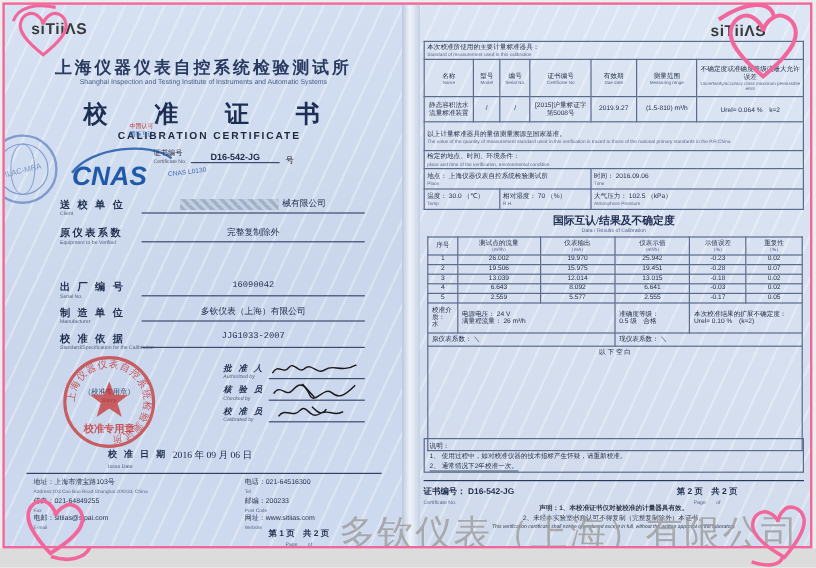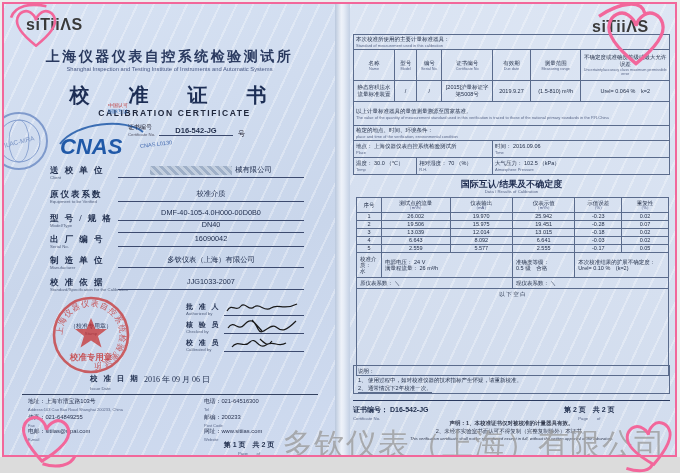--- a/index.html
+++ b/index.html
@@ -15,21 +15,21 @@
   .page-right{position:absolute;left:346px;top:0;width:325px;height:452px;
               background:linear-gradient(200deg,#dde6f4 0%,#cfdaec 100%);}
   .stripes{position:absolute;inset:0;pointer-events:none;
            background:repeating-linear-gradient(115deg,rgba(255,255,255,.30) 0 2px,rgba(255,255,255,0) 2px 15px);}
   .bottom-strip{position:absolute;left:0;top:457px;width:680px;height:16px;background:#dcdcdc;z-index:2;}
   .frame{position:absolute;left:2px;top:2px;width:671px;height:451px;border:2px solid #f2679b;z-index:40;pointer-events:none;}
   .heart{z-index:50;pointer-events:none;}
   .serif{font-family:"Liberation Serif","DejaVu Serif",serif;}
 
   
-  .logo{font-size:16px;font-weight:800;letter-spacing:.5px;color:#3a3a3a;z-index:6;}
+  .logo{font-size:13px;font-weight:800;letter-spacing:.5px;color:#3a3a3a;z-index:6;}
   .inst-cn{left:0;top:44px;width:331px;text-align:center;font-size:14px;font-weight:bold;
            letter-spacing:2.5px;color:#29395f;z-index:3;}
   .inst-en{left:0;top:62px;width:331px;text-align:center;font-size:5.8px;color:#4a5a85;z-index:3;}
   .title-cn{left:0;top:78px;width:331px;text-align:center;padding-left:14px;box-sizing:border-box;
             font-size:20px;font-weight:bold;letter-spacing:17px;color:#1d2e55;z-index:3;}
   .title-en{left:5px;top:104px;width:331px;text-align:center;font-size:8.5px;font-weight:bold;
             letter-spacing:1.6px;color:#20283d;z-index:3;}
   .accred1{left:104px;top:98px;font-size:5px;color:#c03a3a;z-index:5;}
   .accred2{left:104px;top:104px;font-size:5px;color:#2b62ad;z-index:5;}
   .cnas-code{left:136px;top:137px;font-size:5.5px;color:rgba(40,85,165,.85);transform:rotate(-7deg);z-index:5;}
@@ -38,31 +38,31 @@
   .certno-value{left:155px;top:122px;width:74px;text-align:center;font-size:7.5px;font-weight:bold;
                 color:#1e2b49;border-bottom:.8px solid #3c4a6e;z-index:4;}
   .certno-suffix{left:234px;top:125px;font-size:7px;color:#223;z-index:4;}
 
   .field{left:46px;width:262px;height:15px;z-index:3;}
   .flabel{position:absolute;left:0;top:0;width:92px;font-size:8.5px;letter-spacing:2px;font-weight:bold;
           color:#22304f;font-family:"Liberation Serif",serif;line-height:1;}
   .fen{display:block;font-size:4.3px;letter-spacing:0;font-weight:normal;color:#55627f;margin-top:1.5px;
        font-family:"Liberation Sans",sans-serif;}
   .fvalue{position:absolute;left:68px;top:-1px;width:186px;height:12px;border-bottom:.8px solid #3c4a6e;
-          text-align:center;font-size:7.3px;color:#1c2a4a;font-family:Liberation Sans, sans-serif;}
+          text-align:center;font-size:7.3px;color:#1c2a4a;font-family:Liberation Mono, monospace;}
   .mosaic{display:inline-block;width:82px;height:9px;vertical-align:middle;margin-right:3px;
           background-image:linear-gradient(45deg,#9fb0c8 25%,#c3cfdf 25% 50%,#9fb0c8 50% 75%,#c3cfdf 75%),
                            linear-gradient(45deg,#b7c4d6 25%,#a9b9cd 25% 50%,#b7c4d6 50% 75%,#a9b9cd 75%);
           background-size:8px 8px;background-position:0 0,4px 4px;}
 
   .seal-print{left:66px;top:318px;font-size:6px;color:#2c3a5c;z-index:3;text-align:center;}
   .seal-print .en{display:block;font-size:4.3px;color:#55627f;}
   .seal{left:46px;top:290px;z-index:5;opacity:.92;}
 
-  .sig-row{left:182px;width:130px;height:16px;z-index:3;}
+  .sig-row{left:182px;width:130px;height:16px;z-index:3;font-style:italic;}
   .sig-label{position:absolute;left:0;top:0;font-size:7px;letter-spacing:2px;font-weight:bold;
              color:#22304f;font-family:"Liberation Serif",serif;line-height:1;}
   .sig-label .fen{margin-top:1px;}
   .sig-line{position:absolute;left:38px;top:-4px;width:80px;height:15px;border-bottom:.7px solid #3c4a6e;}
   .issue-label{left:86px;top:370px;font-size:7.5px;letter-spacing:2px;font-weight:bold;color:#22304f;
                font-family:"Liberation Serif",serif;z-index:3;}
   .issue-label .fen{margin-top:1.5px;}
   .issue-value{left:140px;top:370px;font-size:8px;color:#1c2a4a;font-family:"Liberation Serif",serif;z-index:3;}
 
   .foot-rule{left:18px;top:390px;width:296px;border-top:1px solid #33415f;z-index:3;}
@@ -144,29 +144,23 @@
 
       <div class="abs field" style="top:162px;">
         <div class="flabel"><span>送 校 单 位</span>
           <span class="fen">Client</span></div>
         <div class="fvalue"><span class="mosaic"></span><span>械有限公司</span></div>
       </div>
 
       <div class="abs field" style="top:186px;">
         <div class="flabel"><span>原仪表系数</span>
           <span class="fen">Equipment to be Verified</span></div>
-        <div class="fvalue"><span>校准介质</span></div>
-      </div>
-
-      <div class="abs field" style="top:205px;">
-        <div class="flabel" style="top:5px;"><span>型 号 / 规 格</span>
-          <span class="fen">Model/Type</span></div>
-        <div class="fvalue"><span>DMF-40-105-4.0H000-00D0B0</span></div>
-        <div class="fvalue" style="top:11px;"><span>DN40</span></div>
-      </div>
+        <div class="fvalue"><span>完整复制除外</span></div>
+      </div>
+
 
       <div class="abs field" style="top:231px;">
         <div class="flabel"><span>出 厂 编 号</span>
           <span class="fen">Serial No.</span></div>
         <div class="fvalue"><span>16090042</span></div>
       </div>
 
       <div class="abs field" style="top:252px;">
         <div class="flabel"><span>制 造 单 位</span>
           <span class="fen">Manufacturer</span></div>

